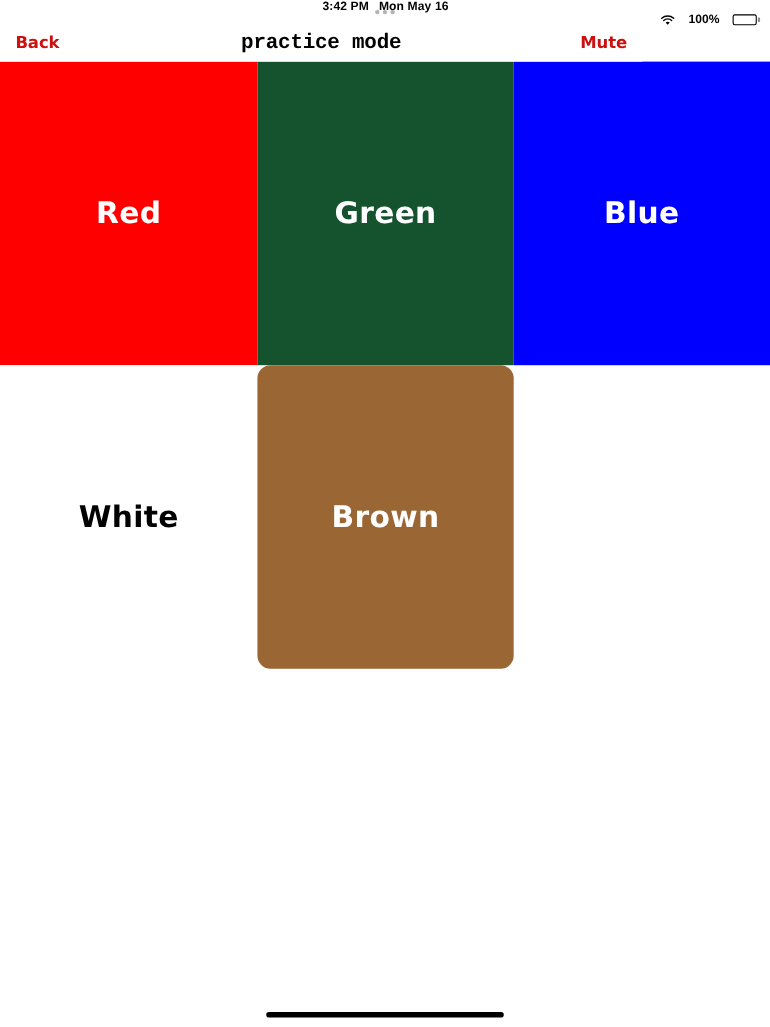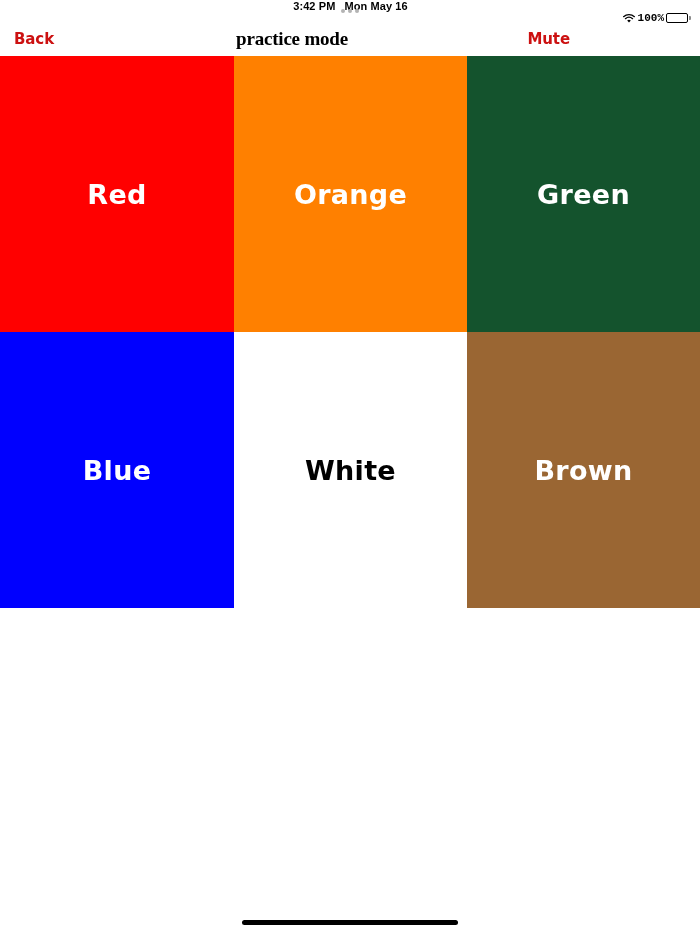--- a/index.html
+++ b/index.html
@@ -34,22 +34,22 @@
     font-family: "Liberation Sans", sans-serif;
     font-size: 11px;
     font-weight: bold;
     color: #000000;
     letter-spacing: 0.1px;
   }
   .status-right {
     margin-left: auto;
     display: flex;
     align-items: center;
-    gap: 2px;
-    font-family: Liberation Mono, monospace;
+    gap: 12px;
+    font-family: Liberation Sans, sans-serif;
     font-size: 11px;
     font-weight: bold;
     color: #000000;
     justify-content: center;
   }
   .multitask-dots {
     position: absolute;
     left: 0; right: 0;
     top: 0; bottom: 0;
     display: flex;
@@ -100,21 +100,21 @@
     background: #ffffff;
     display: flex;
     align-items: center;
     box-sizing: border-box;
     padding: 0 14px;
   }
   .nav-title {
     position: absolute;
     left: 0; right: 0;
     text-align: center;
-    font-family: Liberation Serif, serif;
+    font-family: Liberation Mono, monospace;
     font-size: 19px;
     font-weight: bold;
     color: #000000;
     letter-spacing: -0.2px;
     pointer-events: none;
   }
   .nav-btn {
     position: relative;
     z-index: 2;
     font-family: "DejaVu Sans", sans-serif;
@@ -205,32 +205,29 @@
 <div class="nav-bar">
   <button class="nav-btn" style="color: rgb(204, 17, 17);">Back</button>
   <div class="nav-title" style="color: rgb(0, 0, 0);">practice mode</div>
   <button class="nav-btn right" style="color: rgb(204, 17, 17);">Mute</button>
 </div>
 
 <div class="color-grid">
   <div class="color-cell" style="background: rgb(255, 0, 0);">
     <span class="color-cell-label" style="color: rgb(255, 255, 255);">Red</span>
   </div>
-  <div class="color-cell" style="background: rgb(255, 128, 0);">
-    <span class="color-cell-label" style="color: rgb(255, 255, 255);">Orange</span>
-  </div>
   <div class="color-cell" style="background: #14532d;">
     <span class="color-cell-label" style="color: rgb(255, 255, 255);">Green</span>
   </div>
   <div class="color-cell" style="background: rgb(0, 0, 255); align-items: center;">
     <span class="color-cell-label" style="color: rgb(255, 255, 255);">Blue</span>
   </div>
   <div class="color-cell" style="background: rgb(255, 255, 255);">
     <span class="color-cell-label" style="color: rgb(0, 0, 0);">White</span>
   </div>
-  <div class="color-cell" style="background: rgb(154, 102, 51);">
+  <div class="color-cell" style="background: rgb(154, 102, 51); border-radius: 12px;">
     <span class="color-cell-label" style="color: rgb(255, 255, 255);">Brown</span>
   </div>
 </div>
 
 <div class="home-area">
   <div class="home-indicator" style="background: rgb(0, 0, 0);"></div>
 </div>
 
 </body></html>

